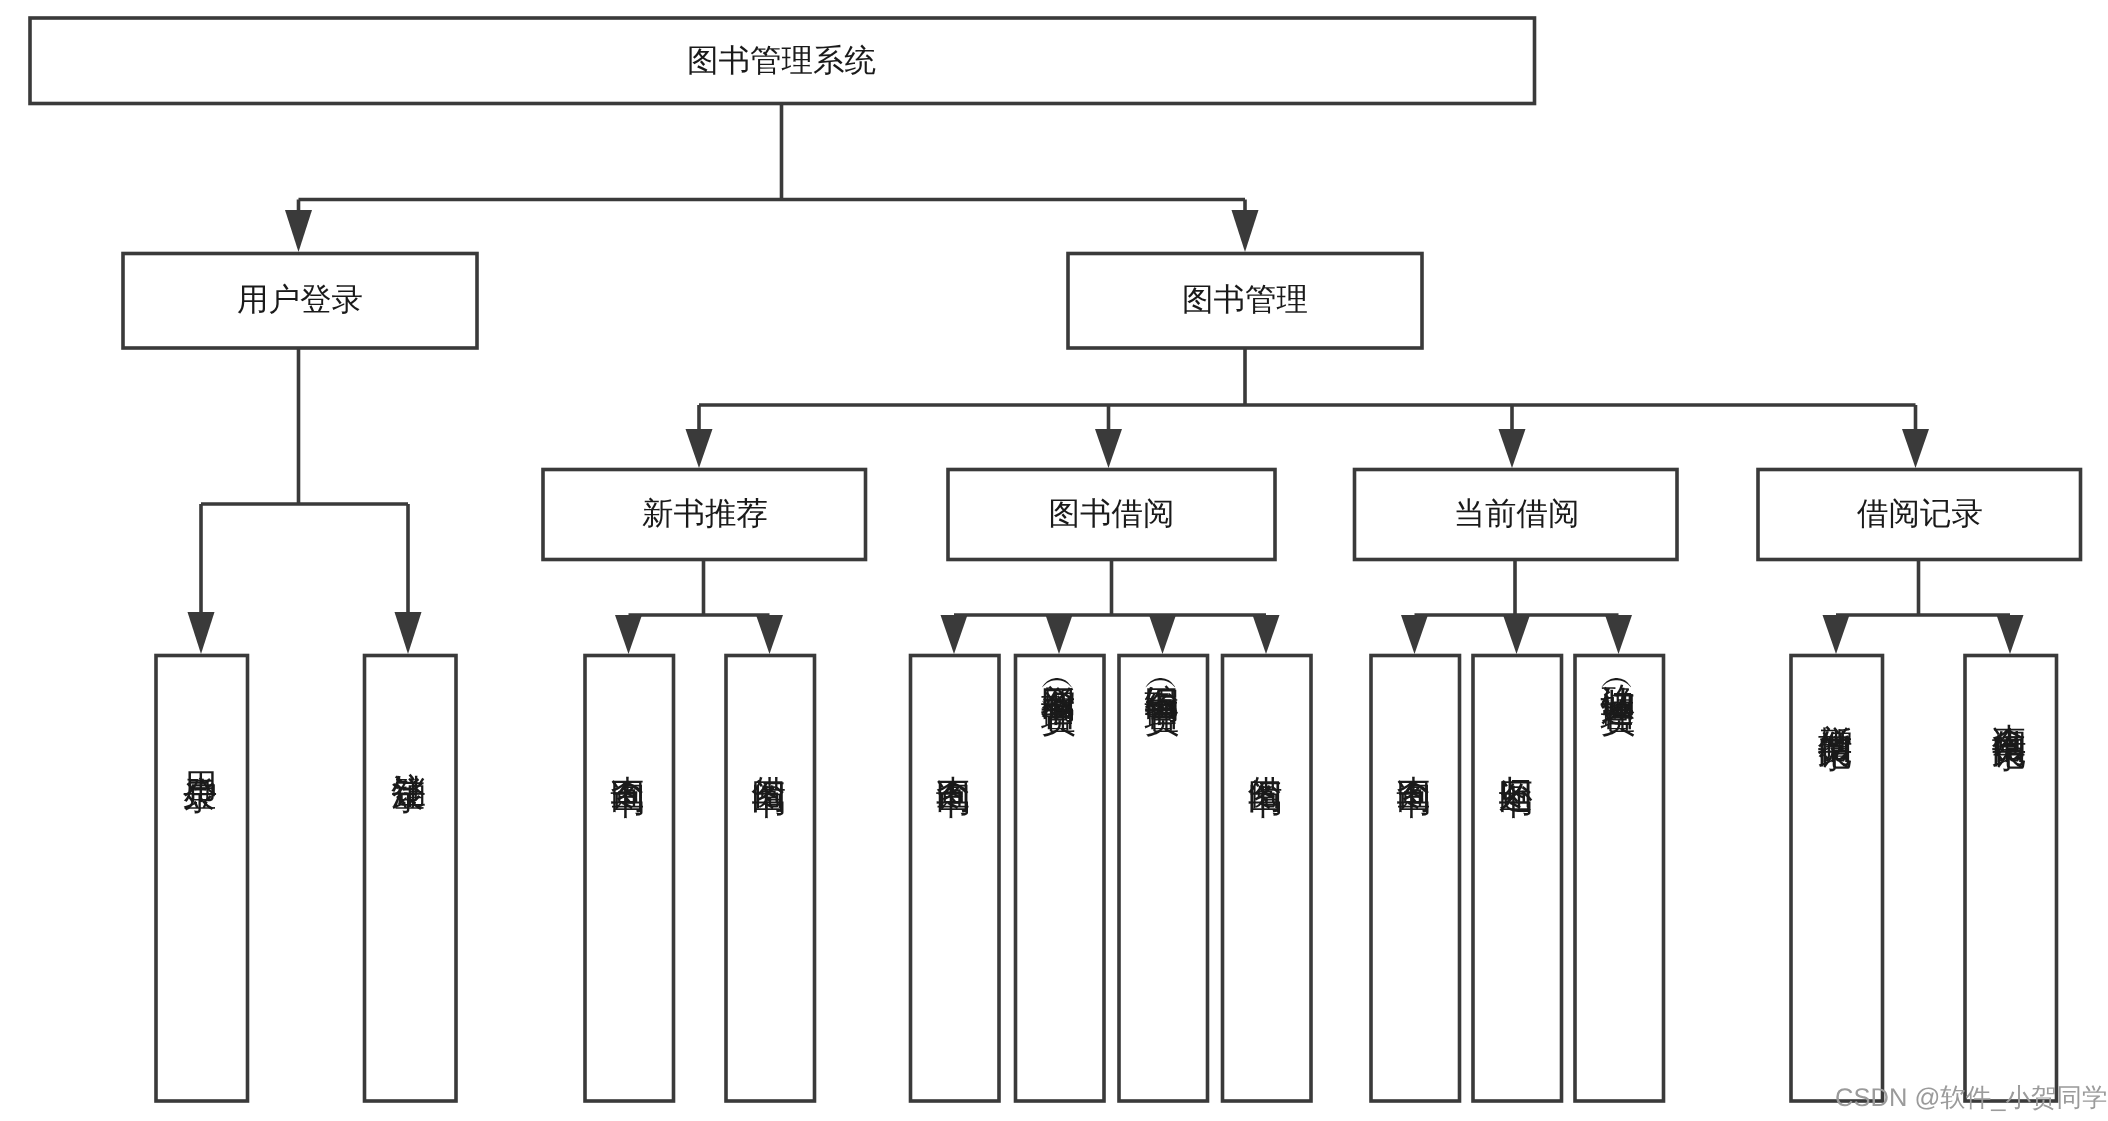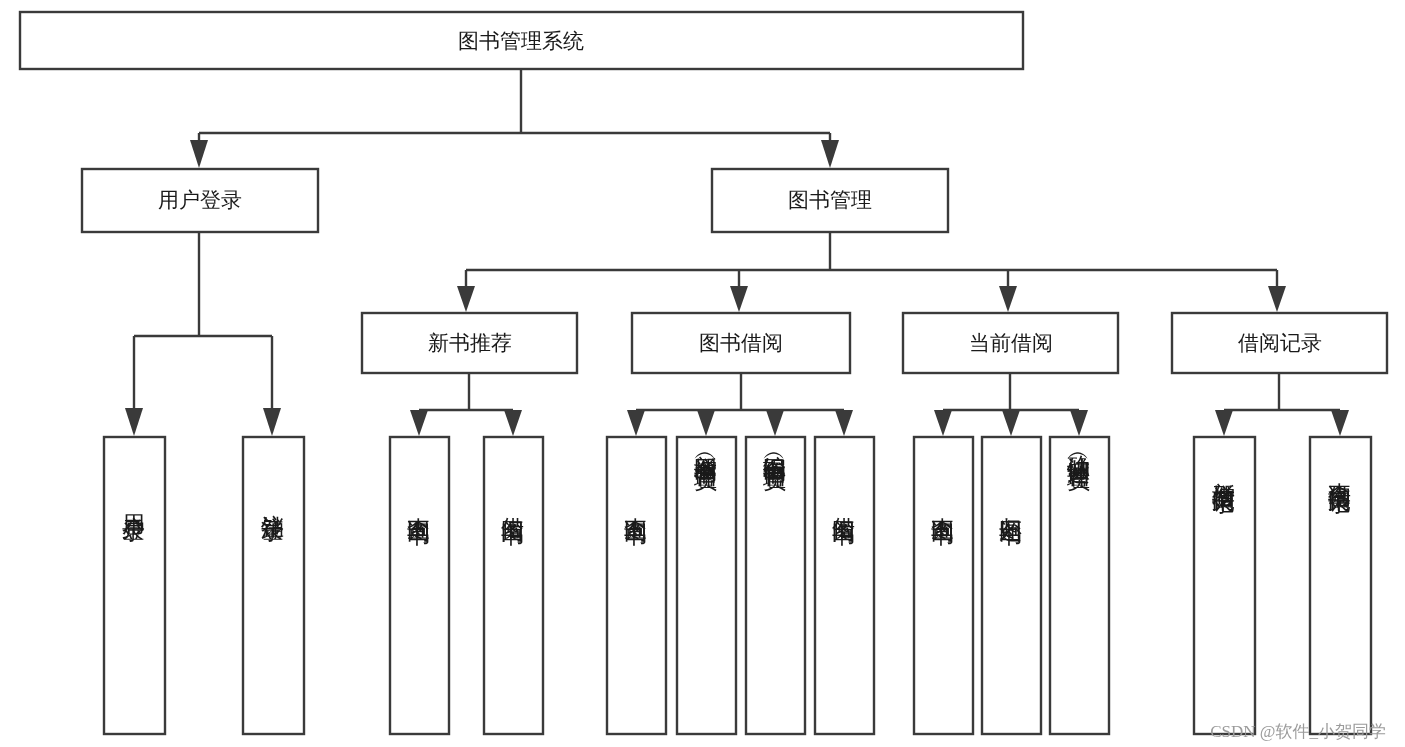--- a/index.html
+++ b/index.html
@@ -51,23 +51,23 @@
   .node-label-v {
     font-family: "Liberation Sans", sans-serif;
     font-size: 23px;
     fill: #1a1a1a;
     writing-mode: vertical-rl;
     text-orientation: upright;
     letter-spacing: 2px;
   }
   .watermark {
     position: absolute;
-    right: 19px;
+    right: 0;
     bottom: 4px;
-    font-family: Liberation Serif, serif;
+    font-family: Liberation Sans, sans-serif;
     font-size: 17px;
     color: #9b9b9b;
     white-space: nowrap;
     pointer-events: none;
   }
 </style>
 </head>
 <body>
 
 <div id="diagram-root">

